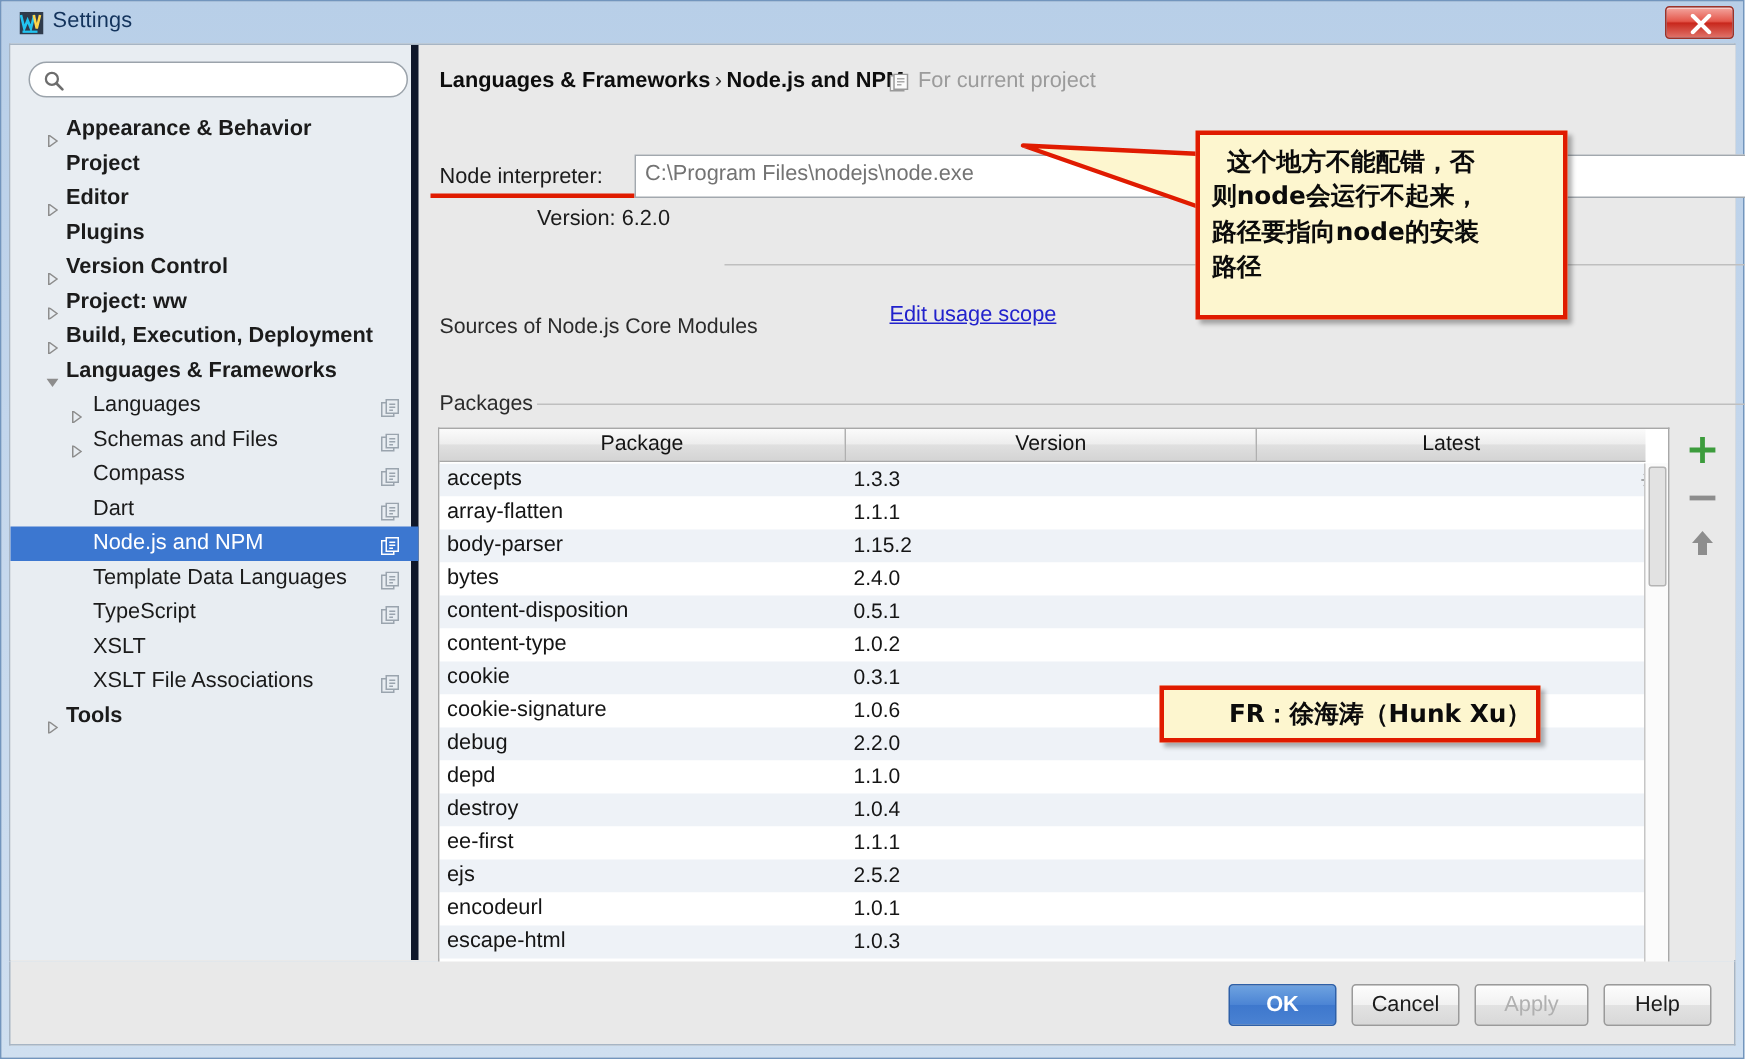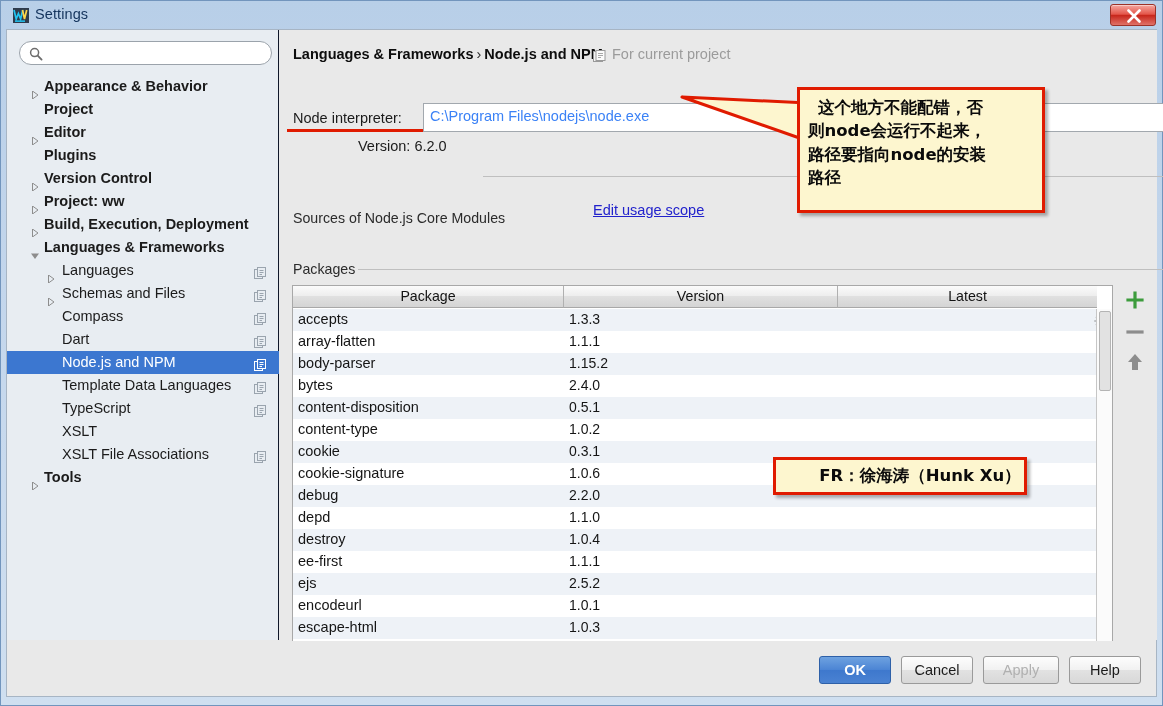--- a/index.html
+++ b/index.html
@@ -40,21 +40,21 @@
   .body-panel {
     position: absolute; left: 5px; top: 28px;
     width: 1151px; height: 612px;
     background: #e9e9e9;
     border: 1px solid #a7b5c4;
     border-bottom: none;
   }
   
   .sidebar {
     position: absolute; left: 0; top: 0; width: 272px; height: 610px;
-    background: #e8edf2; border-right: 1px solid #0f172a;
+    background: #e8edf2; border-right: 5px solid #0f172a;
   }
   .search-wrap {
     position: absolute; left: 12px; top: 11px; width: 253px; height: 24px;
     background: #fff; border: 1px solid #9ba3ab; border-radius: 12px;
   }
   .search-icon { position: absolute; left: 9px; top: 5px; }
   .search-input {
     position: absolute; left: 28px; top: 1px; width: 218px; height: 20px;
     border: none; outline: none; background: transparent;
     font-family: inherit; font-size: 13px; color: #222;
@@ -95,21 +95,21 @@
   .ni-label-underline {
     position: absolute; left: 7px; top: 99px; width: 400px; height: 3px;
     background: #e01b00;
   }
   .ni-field {
     position: absolute; left: 143px; top: 73px; width: 794px; height: 29px;
     background: #ffffff; border: 1px solid #a2a8ae;
   }
   .ni-field-text {
     position: absolute; left: 6px; top: 4px;
-    font-size: 14.5px; color: #3b82f6; white-space: nowrap;
+    font-size: 14.5px; color: #737373; white-space: nowrap;
   }
   .version-line {
     position: absolute; left: 78px; top: 108px;
     font-size: 14.5px; color: #1b1b1b; white-space: nowrap;
   }
   .group-title {
     position: absolute; font-size: 14.2px; color: #2b2b2b;
     background: #e9e9e9; padding-right: 7px; white-space: nowrap;
   }
   .group-rule {

